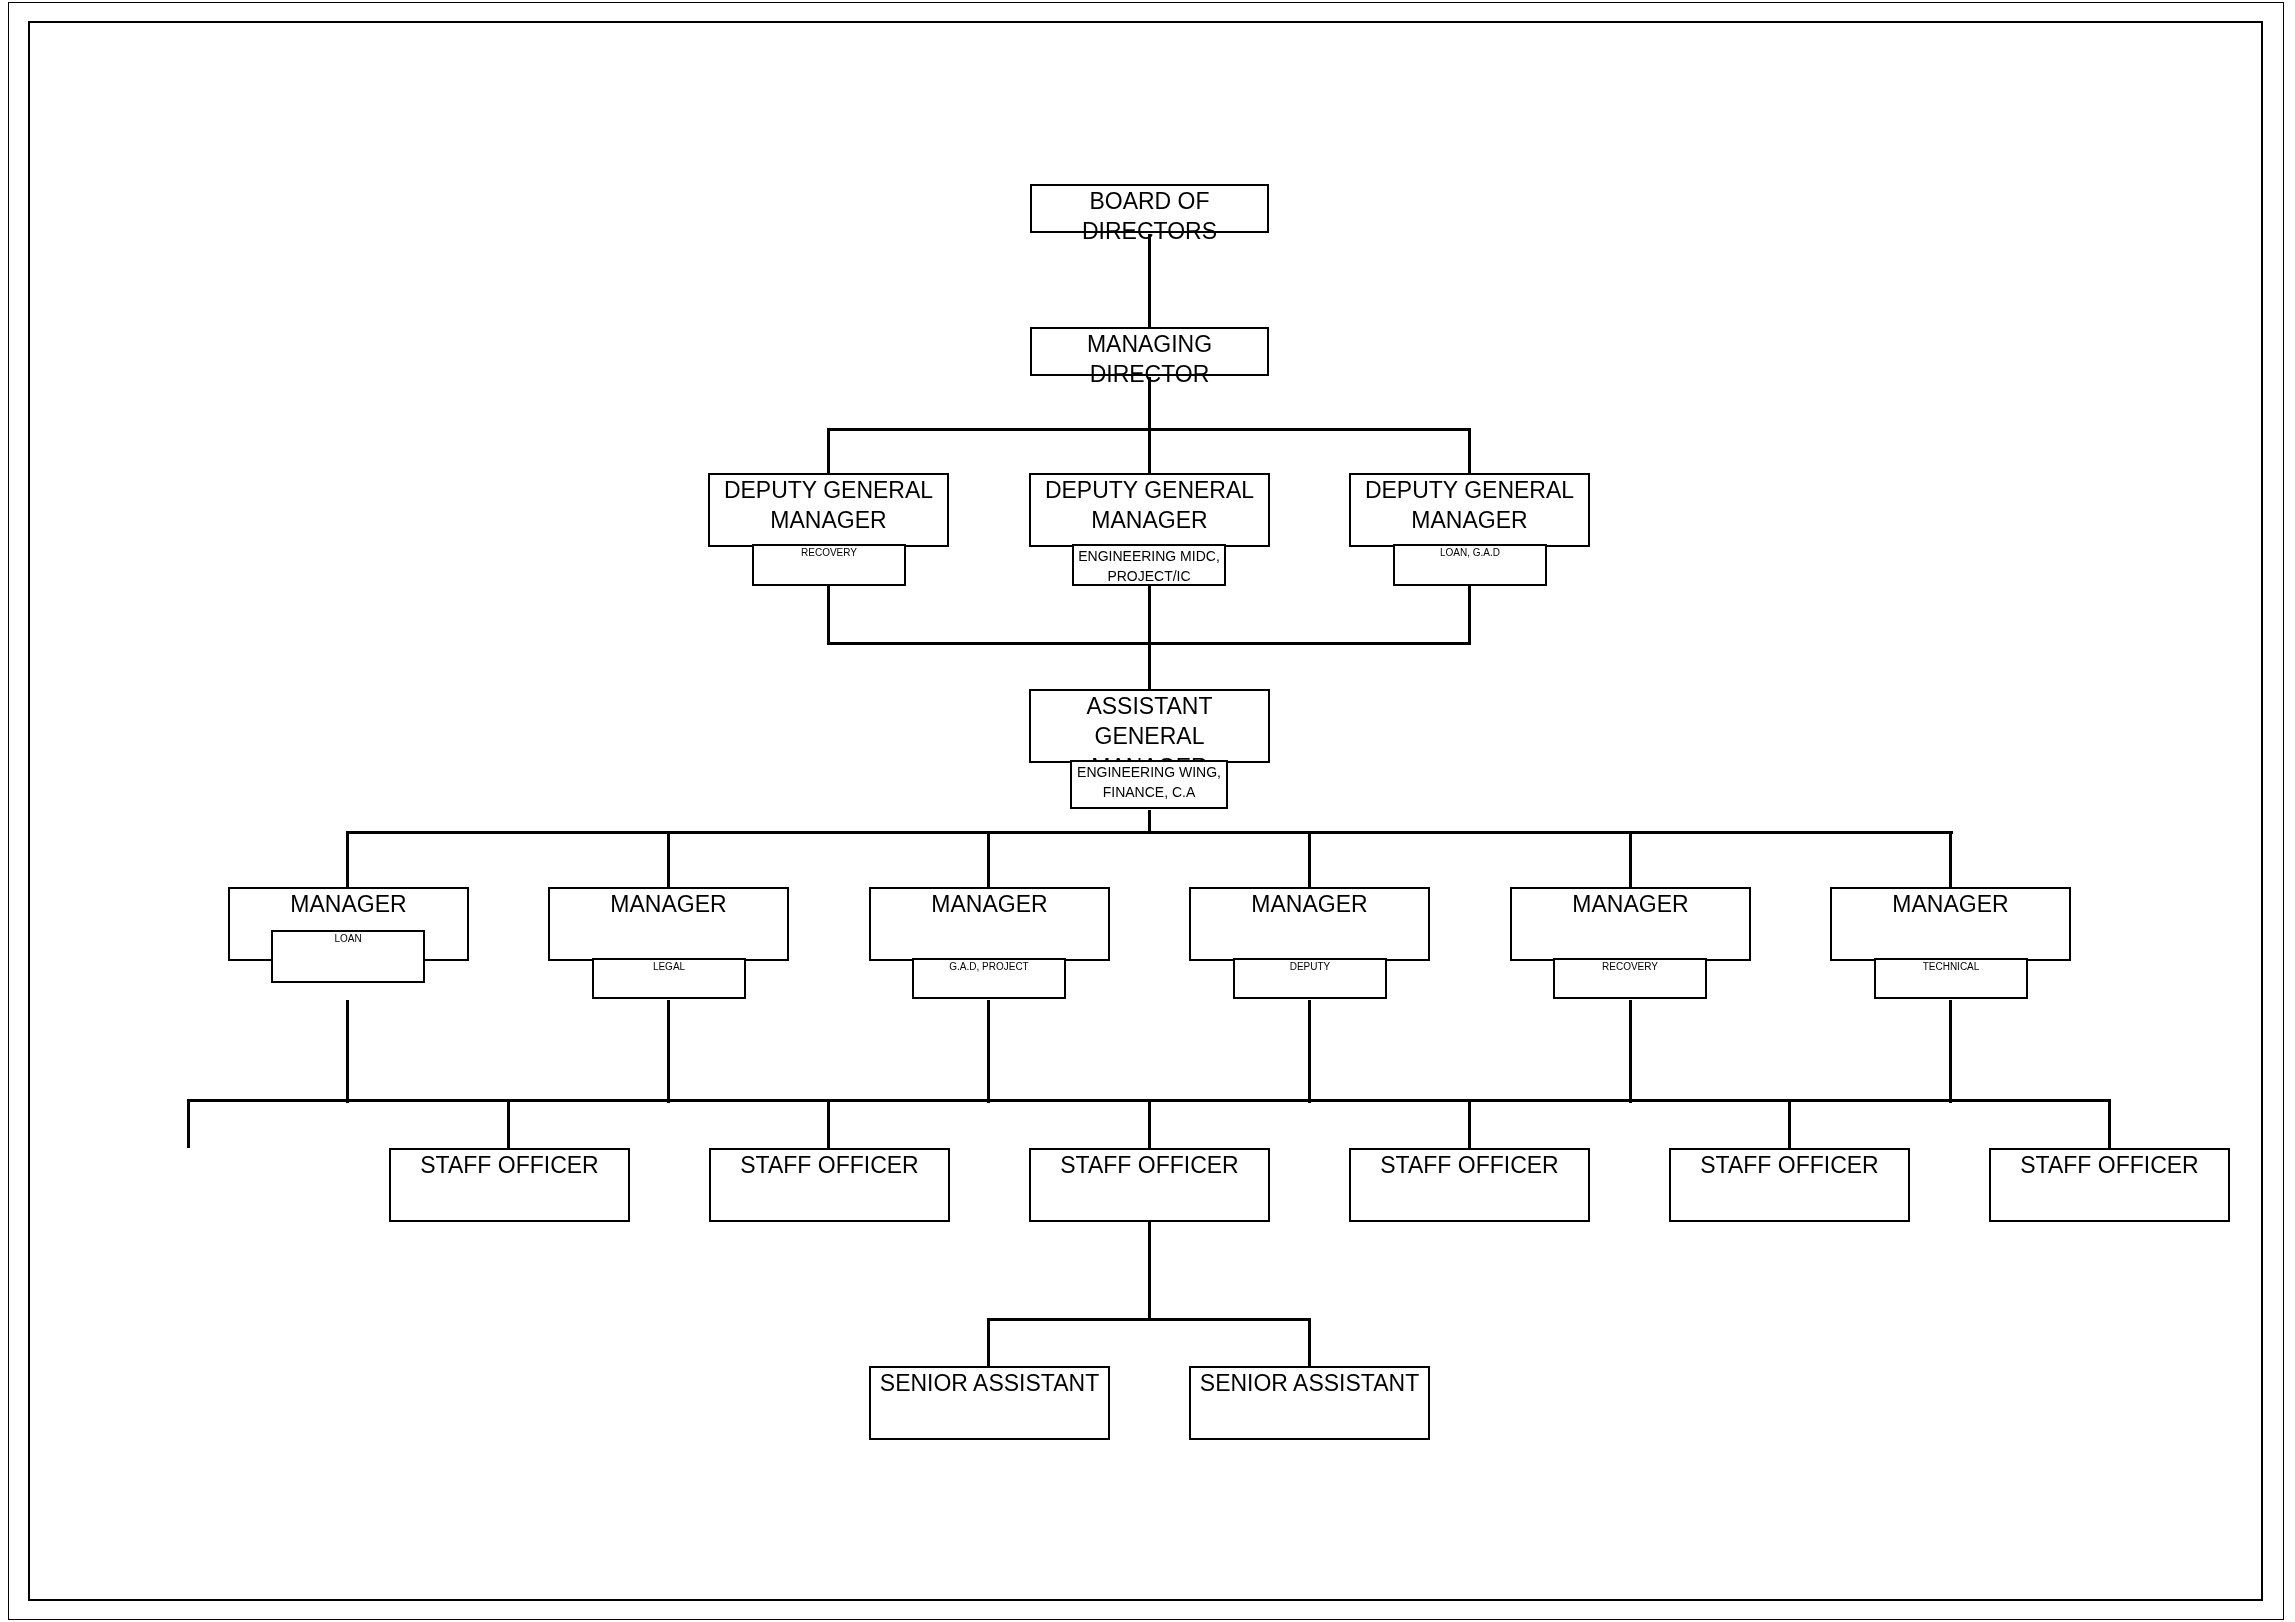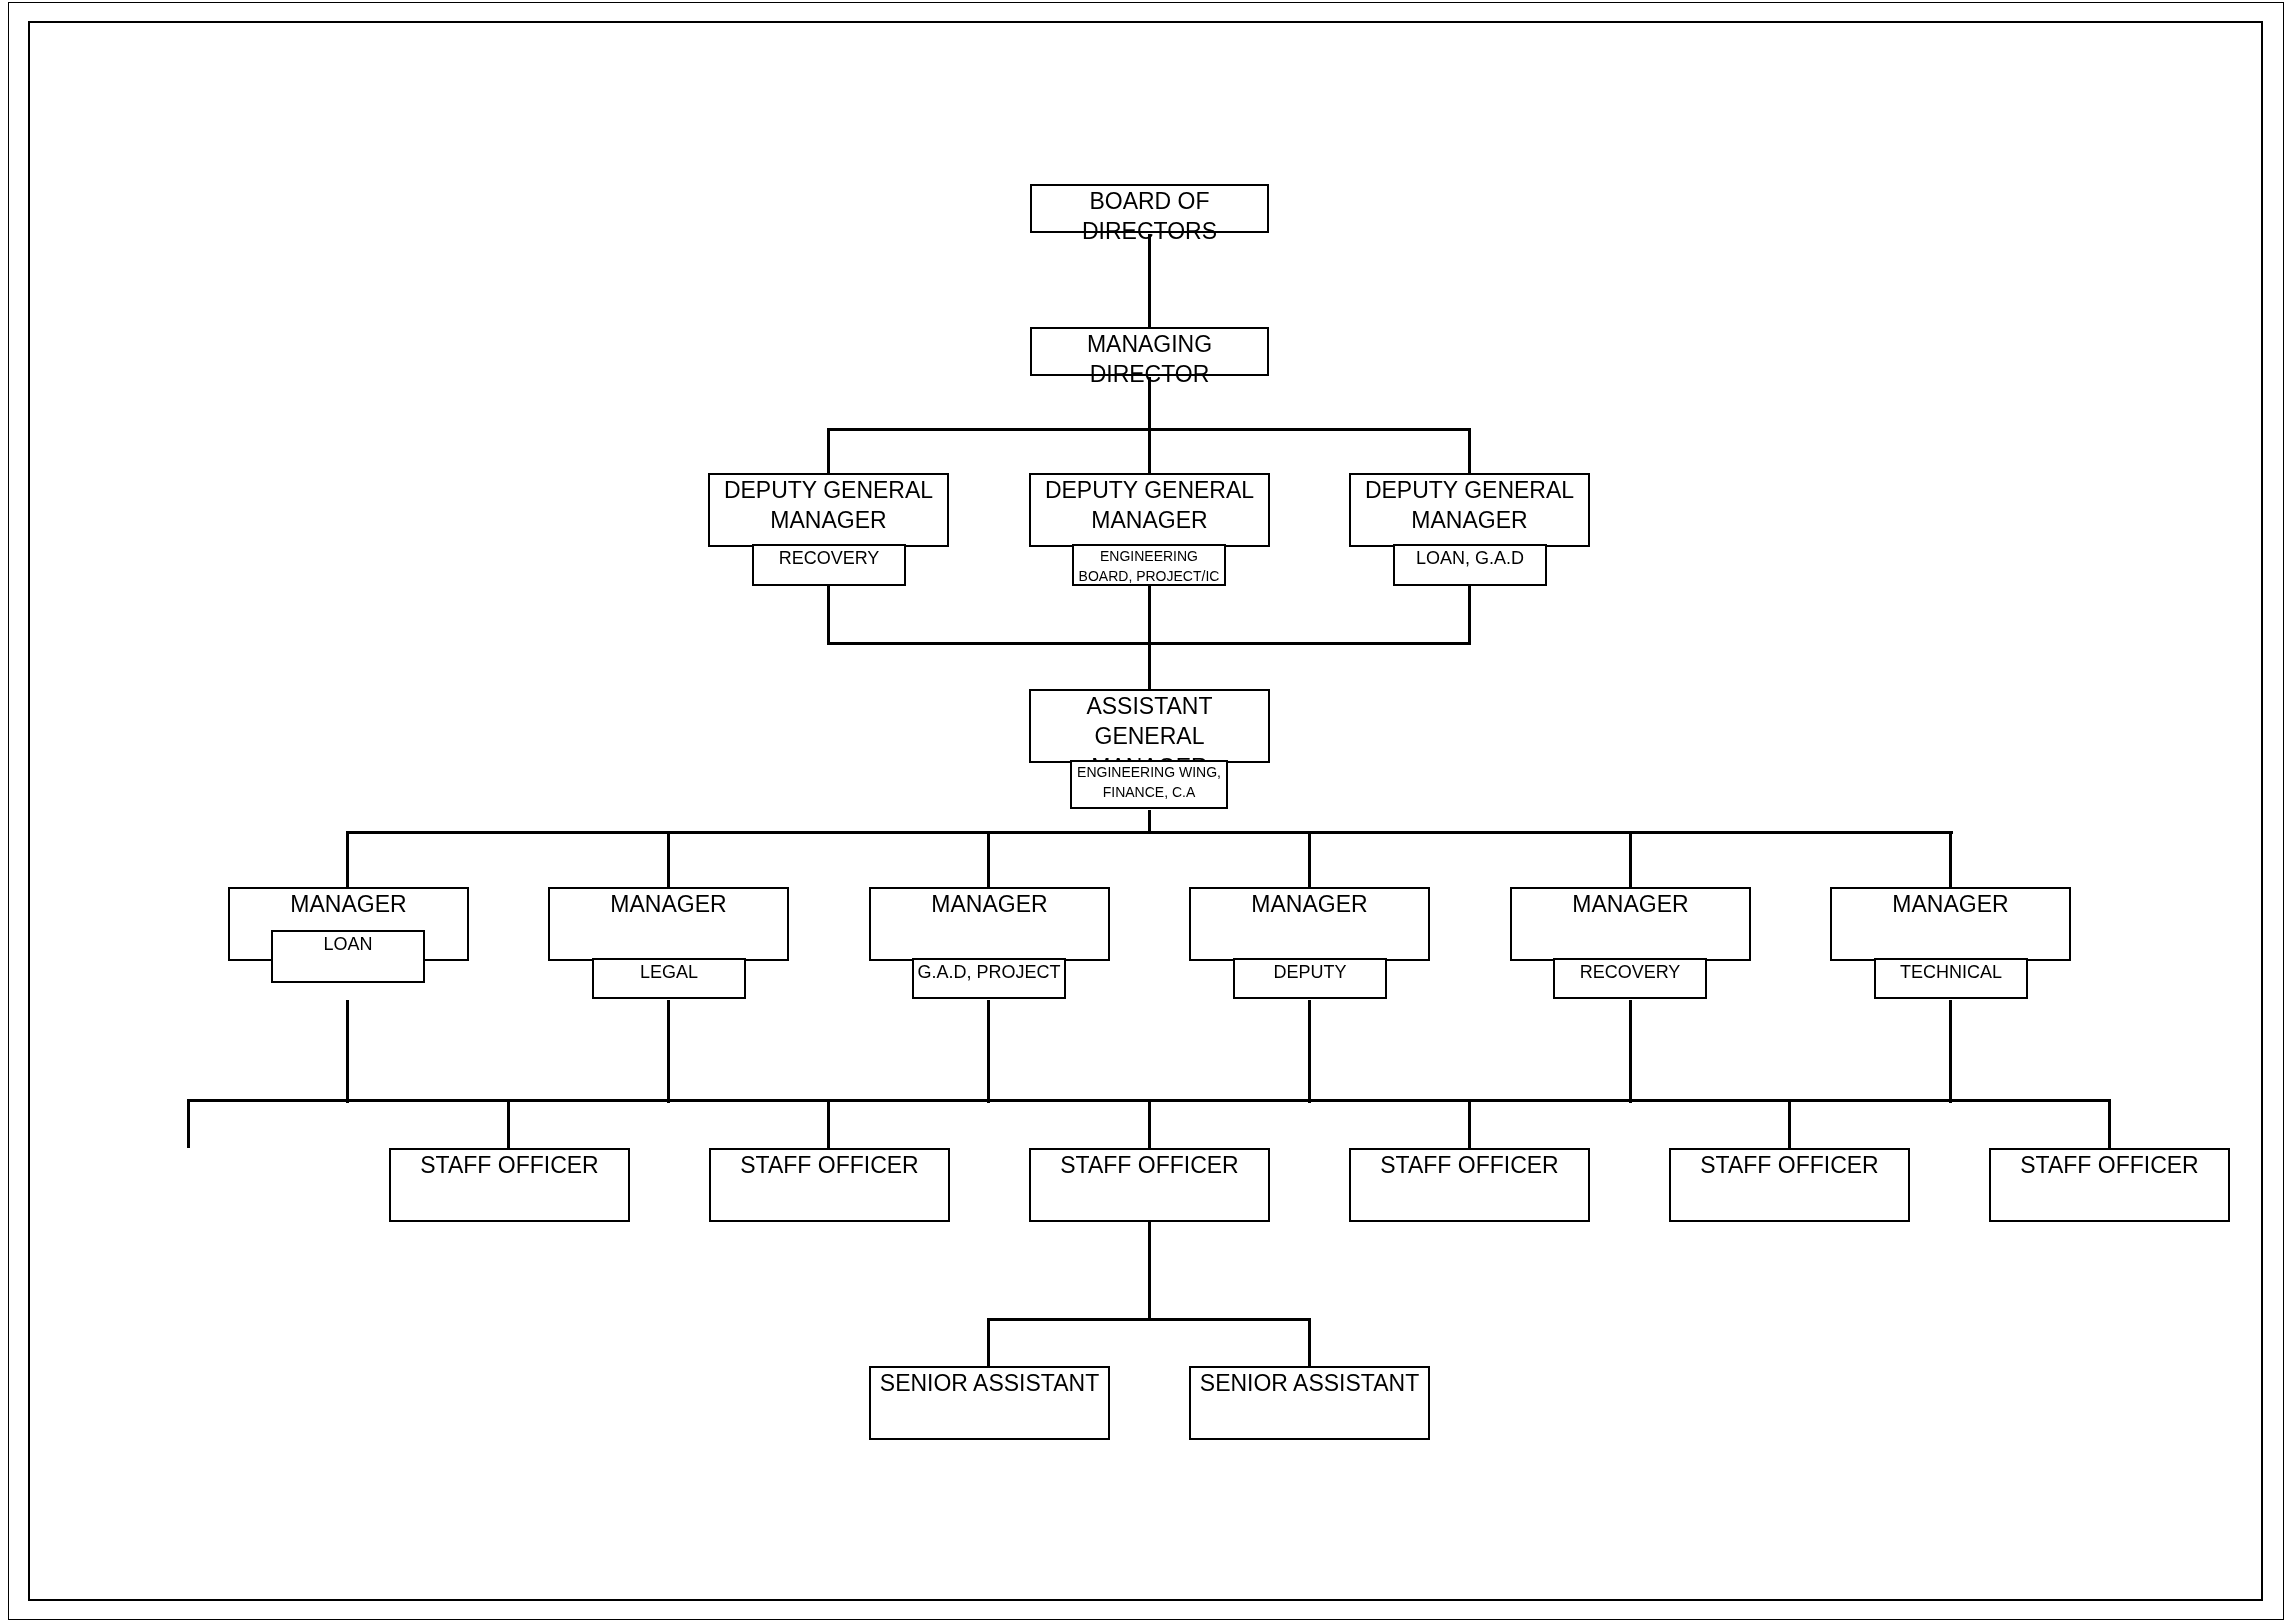--- a/index.html
+++ b/index.html
@@ -31,21 +31,21 @@
     box-sizing:border-box;
     display:flex;justify-content:center;
     text-align:center;
   }
   .box .lbl{
     font-size:23px;line-height:1.32;
     display:inline-block;
     padding:0 4.6px;
   }
   .box .lbl.narrow{max-width:194px;}
-  .box.sub .lbl{font-size:18px;line-height:1.35;padding:0 2.8px;}
+  .box.sub .lbl{font-size:10px;line-height:1.35;padding:0 2.8px;}
   .box.sub.twoline .lbl{font-size:14px;line-height:1.45;}
   .line{position:absolute;background:#000;}
 </style>
 </head>
 <body>
 
 <div id="canvas">
 
   <div class="frame" id="frame-outer"></div>
   <div class="frame" id="frame-inner"></div>
@@ -104,21 +104,21 @@
     <span class="lbl">DEPUTY GENERAL MANAGER</span>
   </div>
   <div class="box sub" style="left:752px;top:544px;width:154px;height:42px">
     <span class="lbl">RECOVERY</span>
   </div>
 
   <div class="box" style="left:1029px;top:473px;width:241px;height:74px">
     <span class="lbl">DEPUTY GENERAL MANAGER</span>
   </div>
   <div class="box sub twoline" style="left:1072px;top:544px;width:154px;height:42px">
-    <span class="lbl">ENGINEERING BOARD, PROJECT/IC</span>
+    <span class="lbl">ENGINEERING MIDC, PROJECT/IC</span>
   </div>
 
   <div class="box" style="left:1349px;top:473px;width:241px;height:74px">
     <span class="lbl">DEPUTY GENERAL MANAGER</span>
   </div>
   <div class="box sub" style="left:1393px;top:544px;width:154px;height:42px">
     <span class="lbl">LOAN, G.A.D</span>
   </div>
 
   <div class="box" style="left:1029px;top:689px;width:241px;height:74px">

